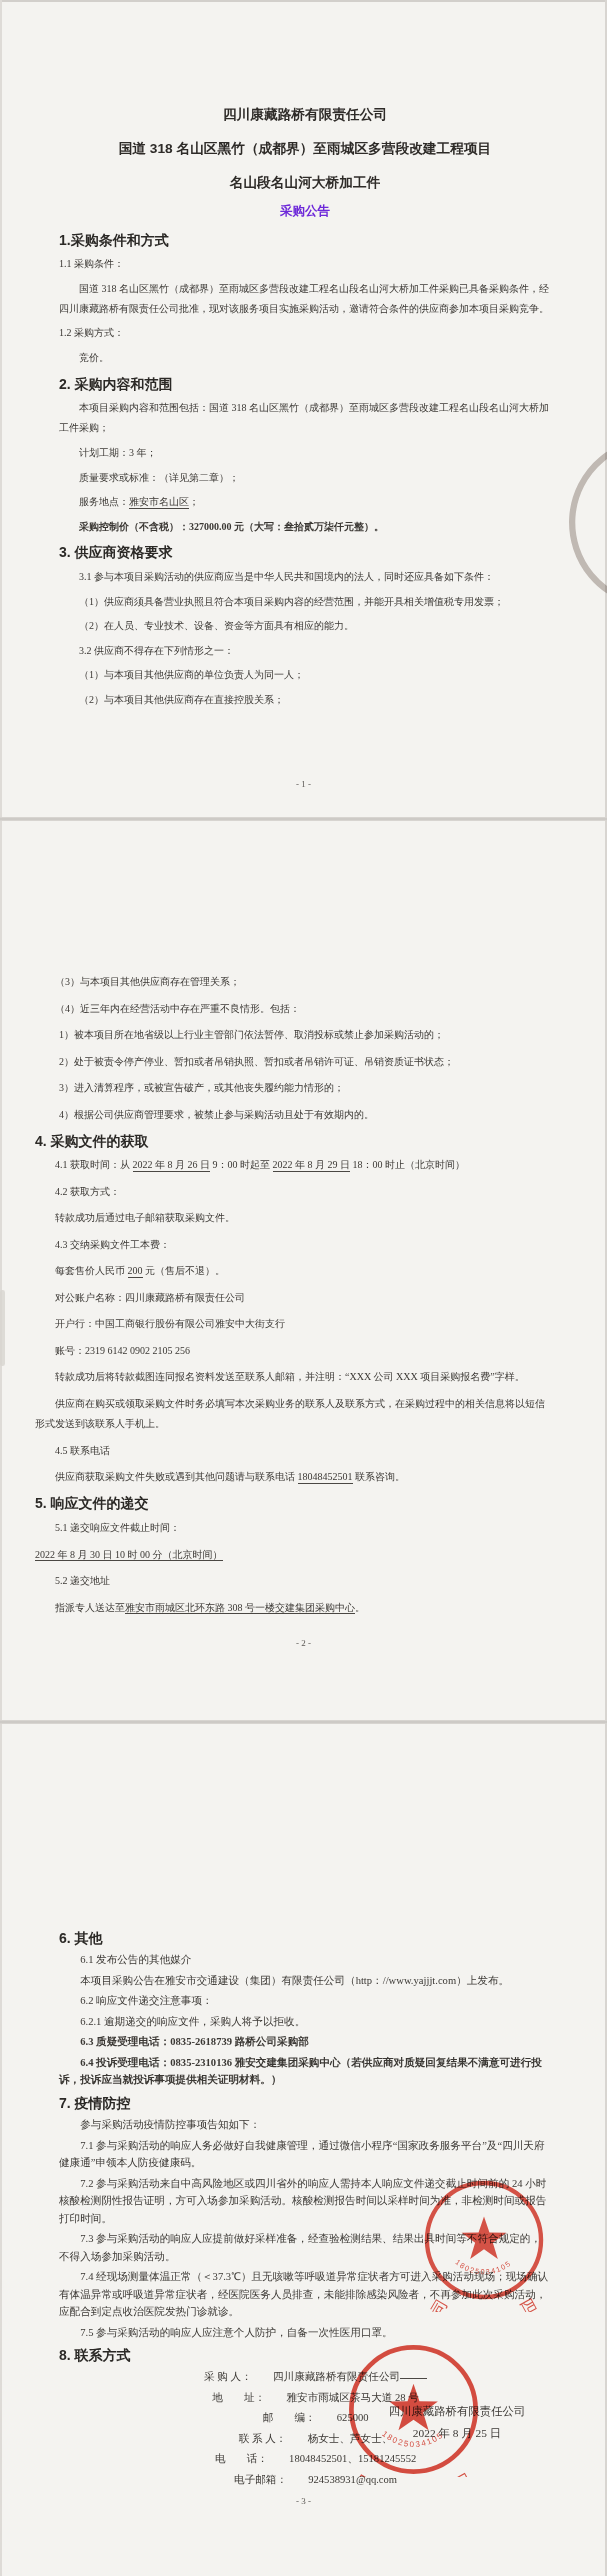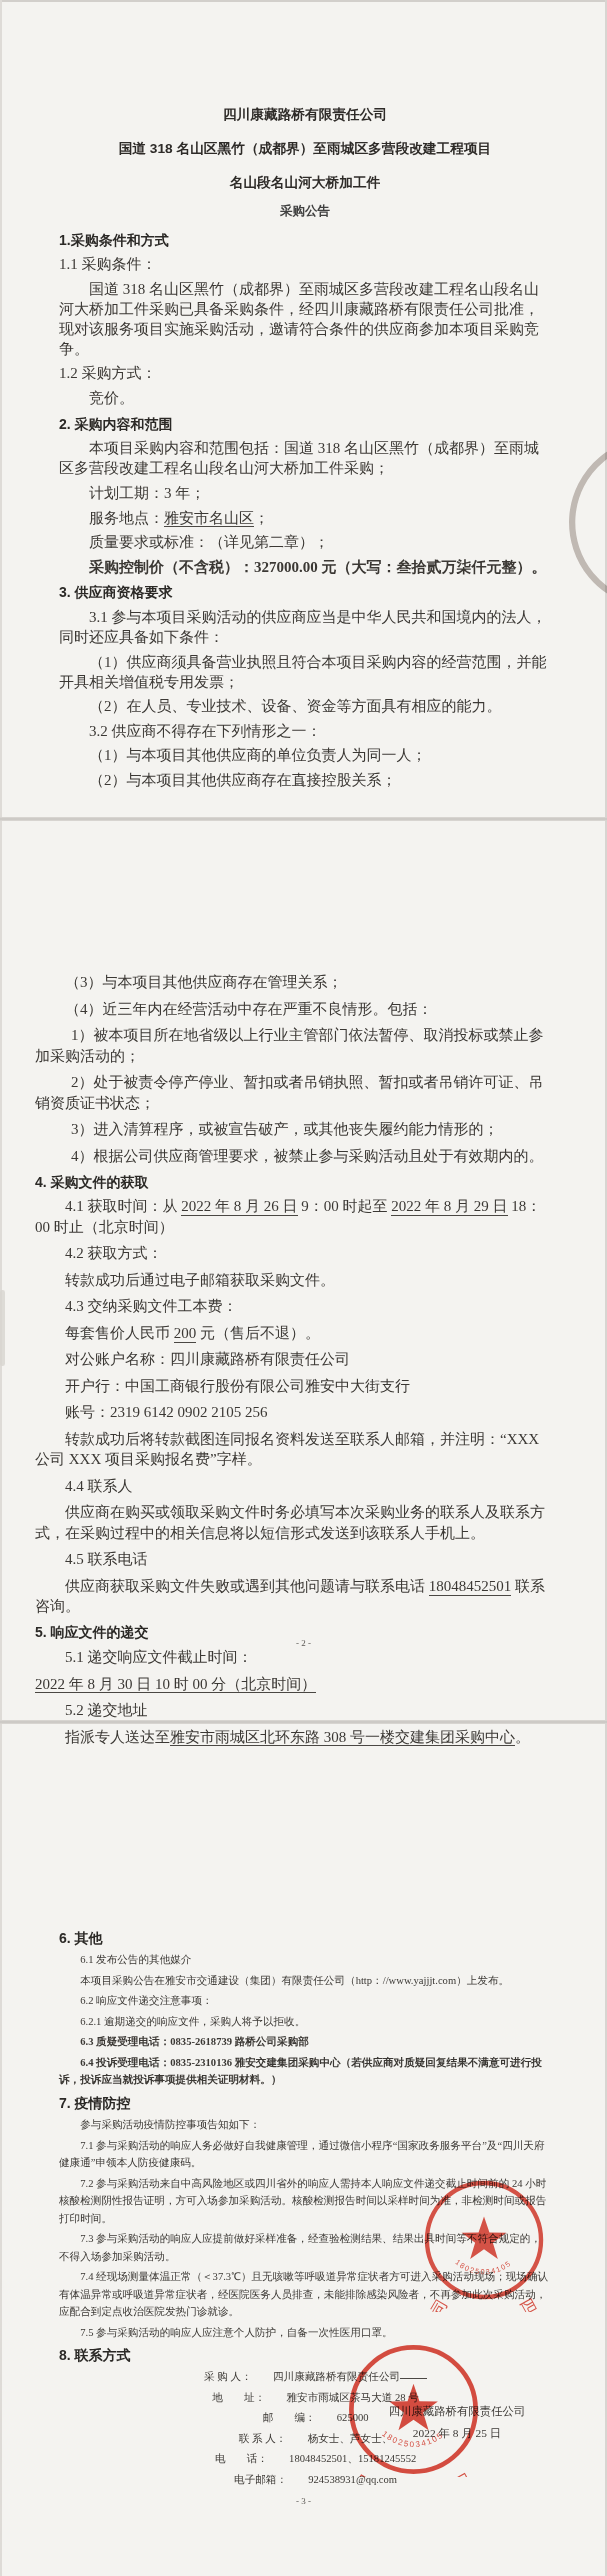--- a/index.html
+++ b/index.html
@@ -12,24 +12,24 @@
             background:linear-gradient(#dcd9d5,#c8c5c1,#dcd9d5);}
   .page{position:absolute;left:0;width:607px;box-sizing:border-box;}
   #page1{top:0;height:817px;padding:106px 56px 0 59px;}
   #page2{top:820px;height:899px;padding:152px 56px 0 35px;}
   #page3{top:1812px;height:852px;padding:112px 56px 0 59px;}
 
   .t{ text-align:center;font-family:"Liberation Sans",sans-serif;font-weight:bold;
       color:#2e2b28;margin:0 0 16px;font-size:13.7px;line-height:18px;}
   .t-last{margin-bottom:10.6px;}
   .doc-type{text-align:center;font-family:"Liberation Sans",sans-serif;font-weight:bold;
-      color:#404040;font-size:12.5px;margin:0 0 12px;}
+      color:#6d28d9;font-size:12.5px;margin:0 0 12px;}
   .h{font-family:"Liberation Sans",sans-serif;font-weight:bold;font-size:14px;
      color:#2b2926;margin:7.6px 0 6px;line-height:16.7px;}
-  .b{font-size:15px;margin:0 0 4.6px;line-height:20px;}
+  .b{font-size:10px;margin:0 0 4.6px;line-height:20px;}
   .ind{text-indent:2em;}
   .ind2{text-indent:2.4em;}
   .bold{font-weight:bold;}
   #page2 .b{line-height:20.5px;margin-bottom:6px;}
   #page3 .b{font-size:10.6px;line-height:17.5px;margin-bottom:3px;}
   #page3 .h{margin:6px 0 4.6px;}
   .u{border-bottom:0.8px solid #4a4743;padding-bottom:0.8px;}
   .blank-line{display:inline-block;width:27px;height:10px;border-bottom:0.8px solid #4a4743;}
   .footer{position:absolute;left:0;width:607px;text-align:center;font-size:9px;color:#5a5753;}
   #footer1{top:779px;} #footer2{top:1638px;} #footer3{top:2496px;}
@@ -68,22 +68,22 @@
 
     <p class="h">1.采购条件和方式</p>
     <p class="b">1.1 采购条件：</p>
     <p class="b ind">国道 318 名山区黑竹（成都界）至雨城区多营段改建工程名山段名山河大桥加工件采购已具备采购条件，经四川康藏路桥有限责任公司批准，现对该服务项目实施采购活动，邀请符合条件的供应商参加本项目采购竞争。</p>
     <p class="b">1.2 采购方式：</p>
     <p class="b ind">竞价。</p>
 
     <p class="h">2. 采购内容和范围</p>
     <p class="b ind">本项目采购内容和范围包括：国道 318 名山区黑竹（成都界）至雨城区多营段改建工程名山段名山河大桥加工件采购；</p>
     <p class="b ind">计划工期：3 年；</p>
+    <p class="b ind">质量要求或标准：（详见第二章）；</p>
     <p class="b ind"><span>服务地点：</span><span class="u">雅安市名山区</span><span>；</span></p>
-    <p class="b ind">质量要求或标准：（详见第二章）；</p>
     <p class="b ind bold">采购控制价（不含税）：327000.00 元（大写：叁拾贰万柒仟元整）。</p>
 
     <p class="h">3. 供应商资格要求</p>
     <p class="b ind">3.1 参与本项目采购活动的供应商应当是中华人民共和国境内的法人，同时还应具备如下条件：</p>
     <p class="b ind">（1）供应商须具备营业执照且符合本项目采购内容的经营范围，并能开具相关增值税专用发票；</p>
     <p class="b ind">（2）在人员、专业技术、设备、资金等方面具有相应的能力。</p>
     <p class="b ind">3.2 供应商不得存在下列情形之一：</p>
     <p class="b ind">（1）与本项目其他供应商的单位负责人为同一人；</p>
     <p class="b ind">（2）与本项目其他供应商存在直接控股关系；</p>
   </div>
@@ -111,21 +111,20 @@
     <p class="h">4. 采购文件的获取</p>
     <p class="b ind"><span>4.1 获取时间：从 </span><span class="u">2022 年 8 月 26 日</span><span> 9：00 时起至 </span><span class="u">2022 年 8 月 29 日</span><span> 18：00 时止（北京时间）</span></p>
     <p class="b ind">4.2 获取方式：</p>
     <p class="b ind">转款成功后通过电子邮箱获取采购文件。</p>
     <p class="b ind">4.3 交纳采购文件工本费：</p>
     <p class="b ind"><span>每套售价人民币 </span><span class="u">200</span><span> 元（售后不退）。</span></p>
     <p class="b ind">对公账户名称：四川康藏路桥有限责任公司</p>
     <p class="b ind">开户行：中国工商银行股份有限公司雅安中大街支行</p>
     <p class="b ind">账号：2319 6142 0902 2105 256</p>
     <p class="b ind">转款成功后将转款截图连同报名资料发送至联系人邮箱，并注明：“XXX 公司 XXX 项目采购报名费”字样。</p>
-    <p class="b ind">4.4 联系人</p>
     <p class="b ind">供应商在购买或领取采购文件时务必填写本次采购业务的联系人及联系方式，在采购过程中的相关信息将以短信形式发送到该联系人手机上。</p>
     <p class="b ind">4.5 联系电话</p>
     <p class="b ind"><span>供应商获取采购文件失败或遇到其他问题请与联系电话 </span><span class="u">18048452501</span><span> 联系咨询。</span></p>
 
     <p class="h">5. 响应文件的递交</p>
     <p class="b ind">5.1 递交响应文件截止时间：</p>
     <p class="b"><span class="u">2022 年 8 月 30 日 10 时 00 分（北京时间）</span></p>
     <p class="b ind">5.2 递交地址</p>
     <p class="b ind"><span>指派专人送达至</span><span class="u">雅安市雨城区北环东路 308 号一楼交建集团采购中心</span><span>。</span></p>
   </div>

